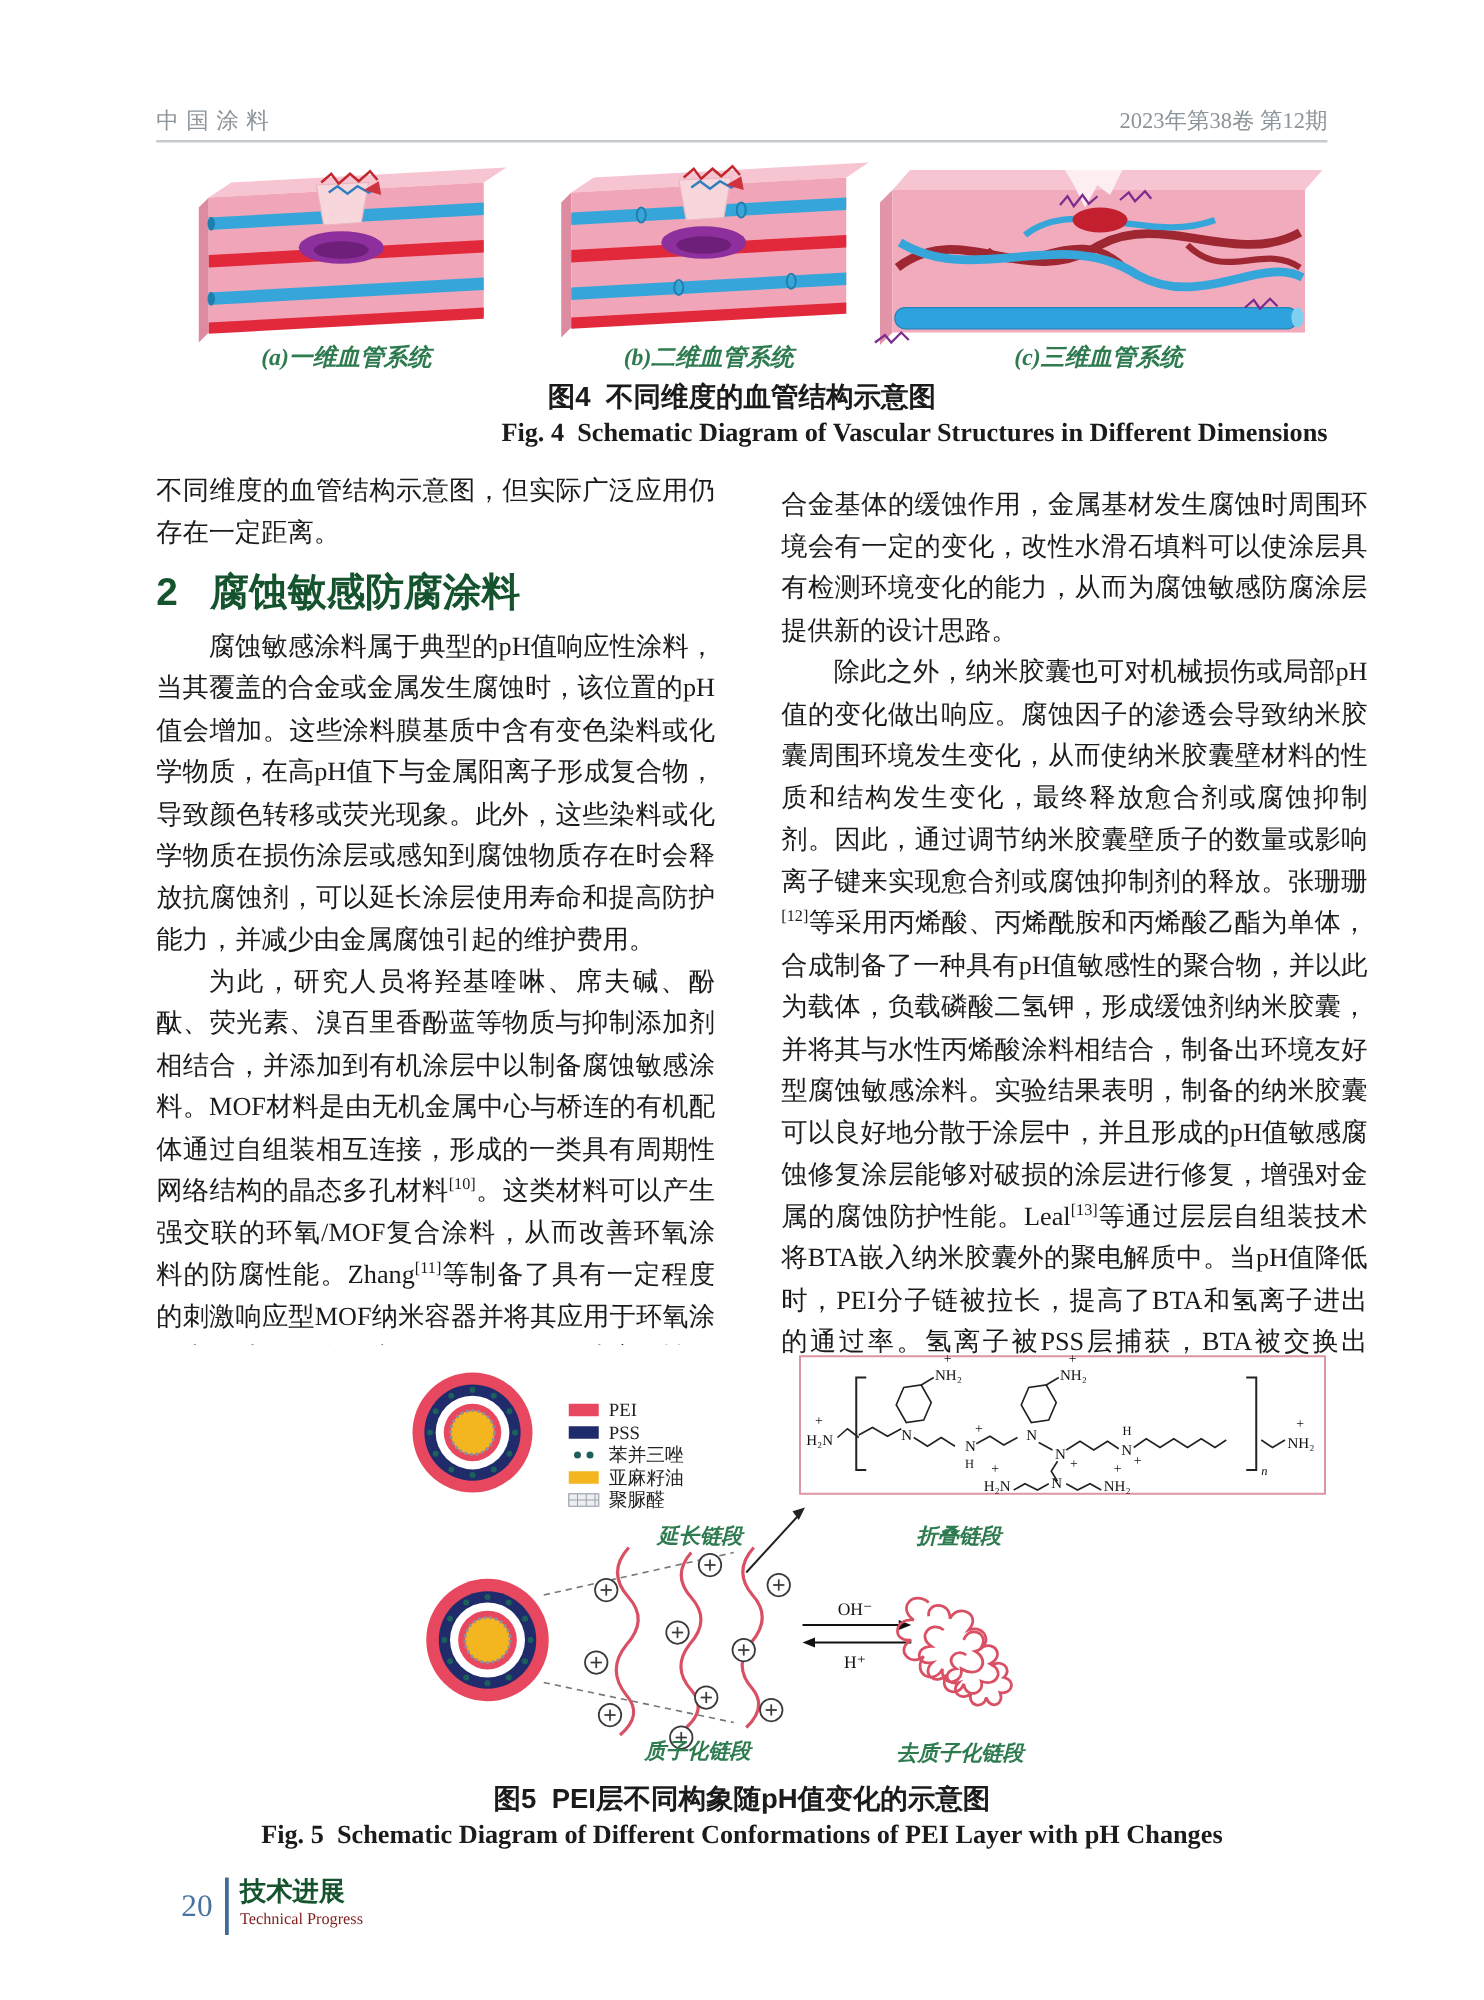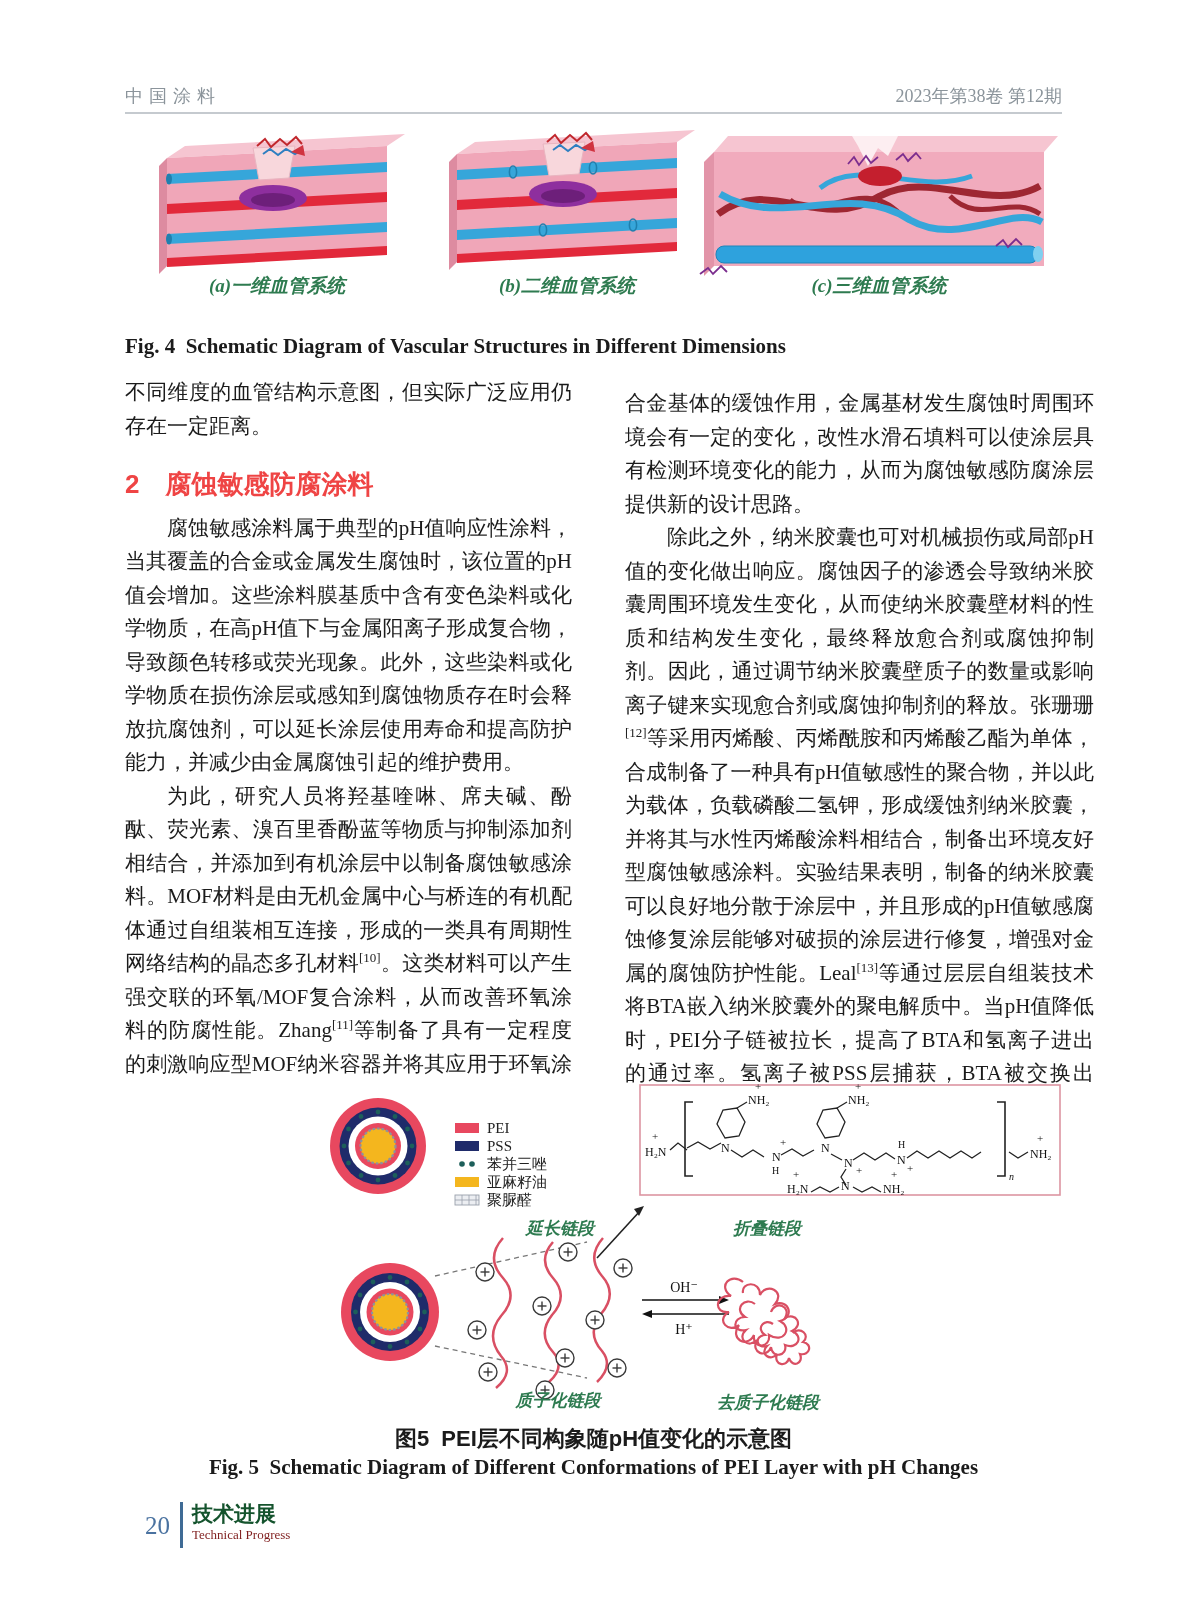--- a/index.html
+++ b/index.html
@@ -6,35 +6,35 @@
   .page{position:relative;width:1187px;height:1600px;background:#ffffff;overflow:hidden;
         font-family:"Liberation Serif","DejaVu Serif",serif;color:#1b1b1b;}
   
   .hdr{position:absolute;left:125px;top:84px;width:937px;display:flex;justify-content:space-between;
        font-size:18px;color:#8b949b;}
   .hdr .jn{letter-spacing:6px;}
   .hdr-rule{position:absolute;left:125px;top:112px;width:937px;height:2px;background:#c5cacf;}
   
   .figcap-cn{position:absolute;left:125px;top:303px;width:937px;text-align:center;font-weight:bold;
              font-size:22px;font-family:"Liberation Sans","DejaVu Sans",sans-serif;white-space:pre;}
-  .figcap-en{position:absolute;left:125px;top:334px;width:937px;text-align:left;font-weight:bold;
+  .figcap-en{position:absolute;left:125px;top:334px;width:937px;text-align:right;font-weight:bold;
              font-size:21px;white-space:pre;}
   .fig5cap-cn{position:absolute;left:125px;top:1424px;width:937px;text-align:center;font-weight:bold;
              font-size:22px;font-family:"Liberation Sans","DejaVu Sans",sans-serif;white-space:pre;}
   .fig5cap-en{position:absolute;left:125px;top:1455px;width:937px;text-align:center;font-weight:bold;
              font-size:21px;white-space:pre;}
   
   .col{position:absolute;top:376px;font-size:21px;line-height:33.5px;text-align:justify;overflow:hidden;}
   .col-left{left:125px;width:447px;height:700px;}
   .col-right{left:625px;width:469px;height:706px;margin-top:11px;}
   .col p{margin:0;}
   .col p.ind{text-indent:2em;}
   sup.ref{font-size:13px;line-height:0;vertical-align:super;}
-  h2.sec{margin:25px 0 10px 0;font-family:"Liberation Sans","DejaVu Sans",sans-serif;
-         font-size:26px;font-weight:bold;color:#ef4444;}
+  h2.sec{margin:14px 0 10px 0;font-family:"Liberation Sans","DejaVu Sans",sans-serif;
+         font-size:31px;font-weight:bold;color:#14532d;}
   h2.sec .num{margin-right:26px;}
   
   .figlabel{font-family:"Liberation Serif","DejaVu Serif",serif;font-style:italic;font-weight:bold;
             fill:#2e7b50;font-size:19px;}
   .f5label{font-family:"Liberation Serif","DejaVu Serif",serif;font-style:italic;font-weight:bold;
            fill:#2e7b50;font-size:17px;}
   .lgtxt{font-size:15px;fill:#222222;font-family:"Liberation Serif","DejaVu Serif",serif;}
   .chemtxt{font-size:12px;fill:#111;font-family:"Liberation Serif","DejaVu Serif",serif;}
   .chemsm{font-size:10px;fill:#111;font-family:"Liberation Serif","DejaVu Serif",serif;}
   .chemplus{font-size:11px;fill:#111;font-family:"Liberation Serif","DejaVu Serif",serif;}
@@ -115,20 +115,21 @@
       <rect x="16" y="112" width="322" height="17" rx="8" fill="#2ea2dd" stroke="#1f85ba"></rect>
       <ellipse cx="338" cy="120" rx="5" ry="8" fill="#7fd0f0"></ellipse>
       <path d="M148,30 l6,-7 l5,8 l7,-9 l5,7 l7,-6" stroke="#7b2d8e" stroke-width="1.8" fill="none"></path>
       <path d="M196,26 l7,-6 l5,7 l8,-8 l5,6" stroke="#7b2d8e" stroke-width="1.8" fill="none"></path>
       <path d="M0,140 l8,-6 l5,6 l8,-8 l6,6" stroke="#7b2d8e" stroke-width="1.8" fill="none"></path>
       <path d="M296,112 l7,-6 l5,7 l8,-8 l6,6" stroke="#7b2d8e" stroke-width="1.8" fill="none"></path>
     </g>
     <text class="figlabel" x="754" y="170" text-anchor="middle">(c)三维血管系统</text>
   </svg>
 
+  <div class="figcap-cn">图4  不同维度的血管结构示意图</div>
   <div class="figcap-en">Fig. 4  Schematic Diagram of Vascular Structures in Different Dimensions</div>
 
   <div class="col col-left">
     <p>不同维度的血管结构示意图，但实际广泛应用仍存在一定距离。</p>
     <h2 class="sec"><span class="num">2</span><span>腐蚀敏感防腐涂料</span></h2>
     <p class="ind">腐蚀敏感涂料属于典型的pH值响应性涂料，当其覆盖的合金或金属发生腐蚀时，该位置的pH值会增加。这些涂料膜基质中含有变色染料或化学物质，在高pH值下与金属阳离子形成复合物，导致颜色转移或荧光现象。此外，这些染料或化学物质在损伤涂层或感知到腐蚀物质存在时会释放抗腐蚀剂，可以延长涂层使用寿命和提高防护能力，并减少由金属腐蚀引起的维护费用。</p>
     <p class="ind"><span>为此，研究人员将羟基喹啉、席夫碱、酚酞、荧光素、溴百里香酚蓝等物质与抑制添加剂相结合，并添加到有机涂层中以制备腐蚀敏感涂料。MOF材料是由无机金属中心与桥连的有机配体通过自组装相互连接，形成的一类具有周期性网络结构的晶态多孔材料</span><sup class="ref">[10]</sup><span>。这类材料可以产生强交联的环氧/MOF复合涂料，从而改善环氧涂料的防腐性能。Zhang</span><sup class="ref">[11]</sup><span>等制备了具有一定程度的刺激响应型MOF纳米容器并将其应用于环氧涂层中，从而在金属表面提供了一层阻挡腐蚀性介质的屏障层，并通过控制缓蚀剂的释放量来保护金属免受进一步腐蚀。另一种腐蚀敏感防腐涂料是采用分布在有机树脂中的改性水滑石防腐填料来实现铝</span></p>
   </div>
 
   <div class="col col-right">

